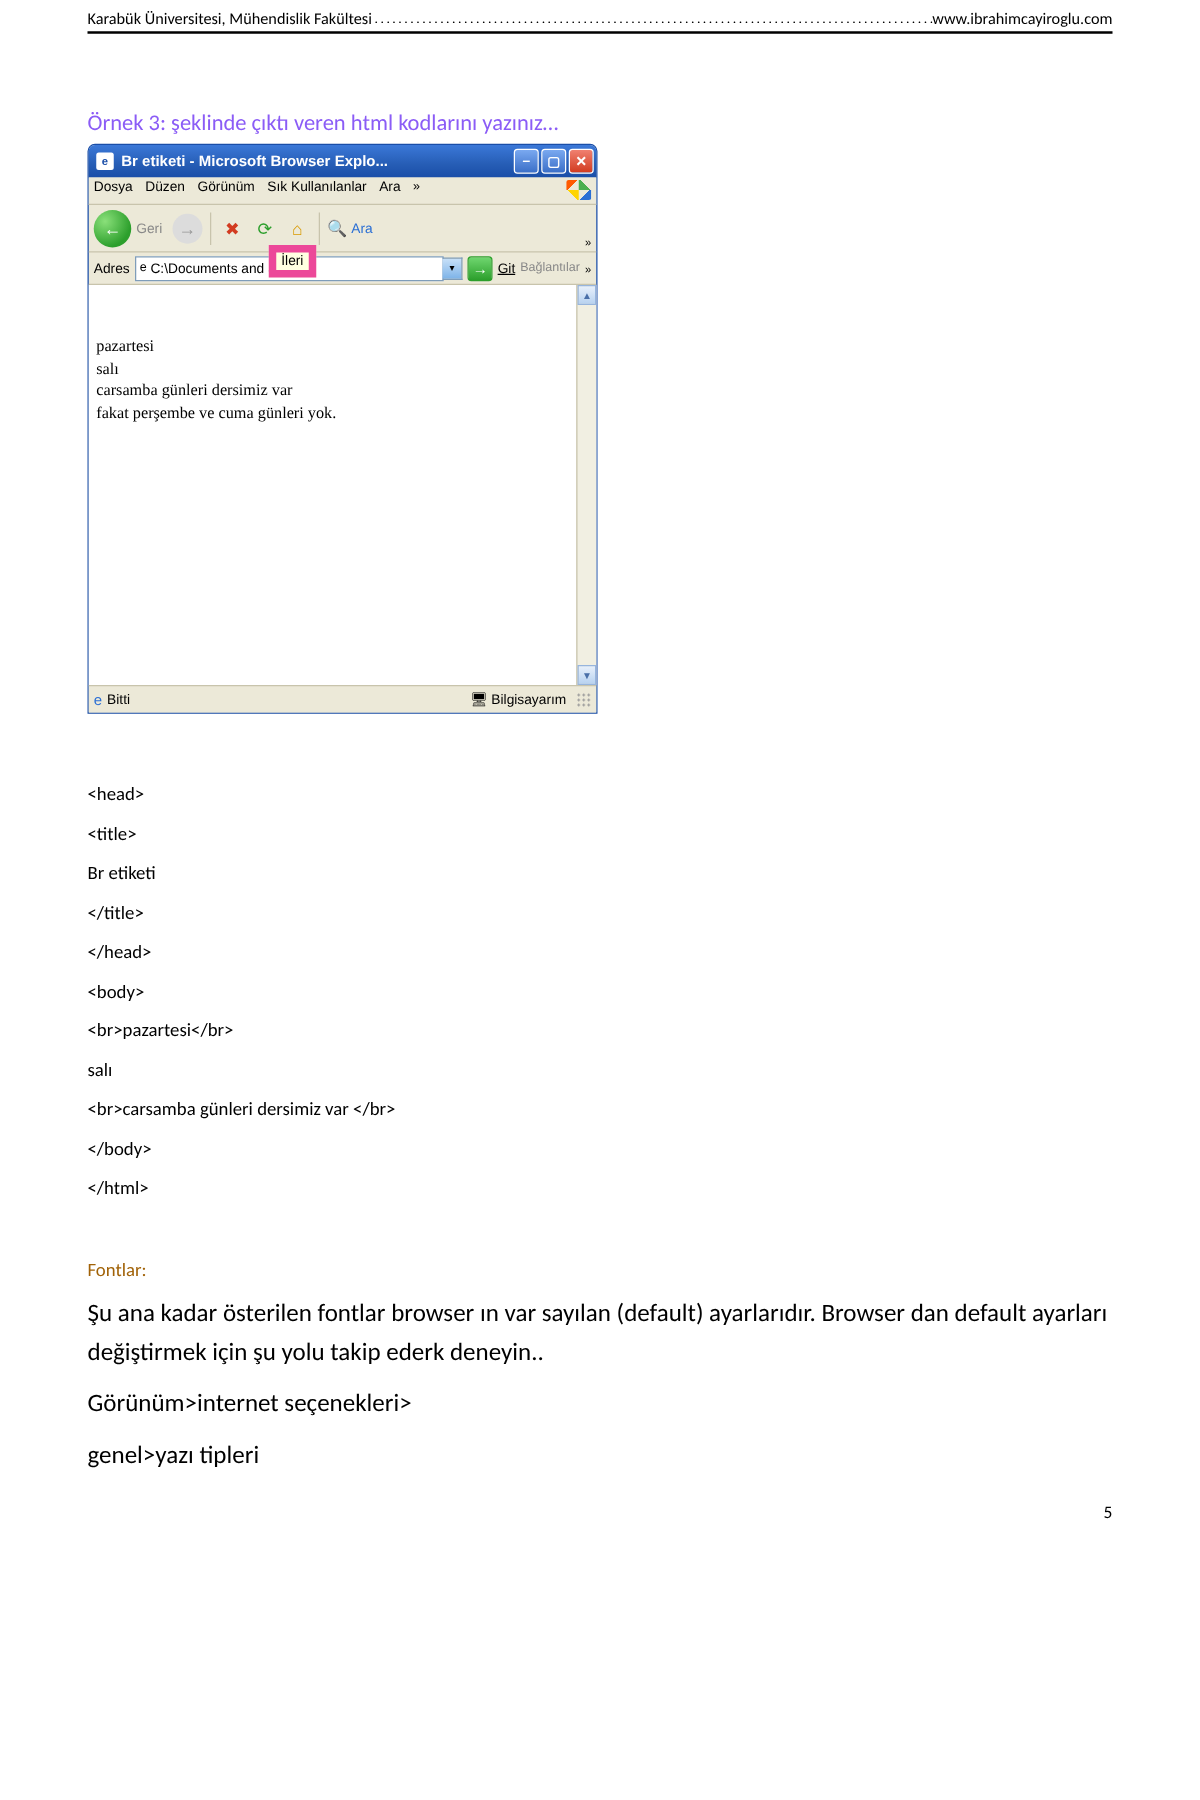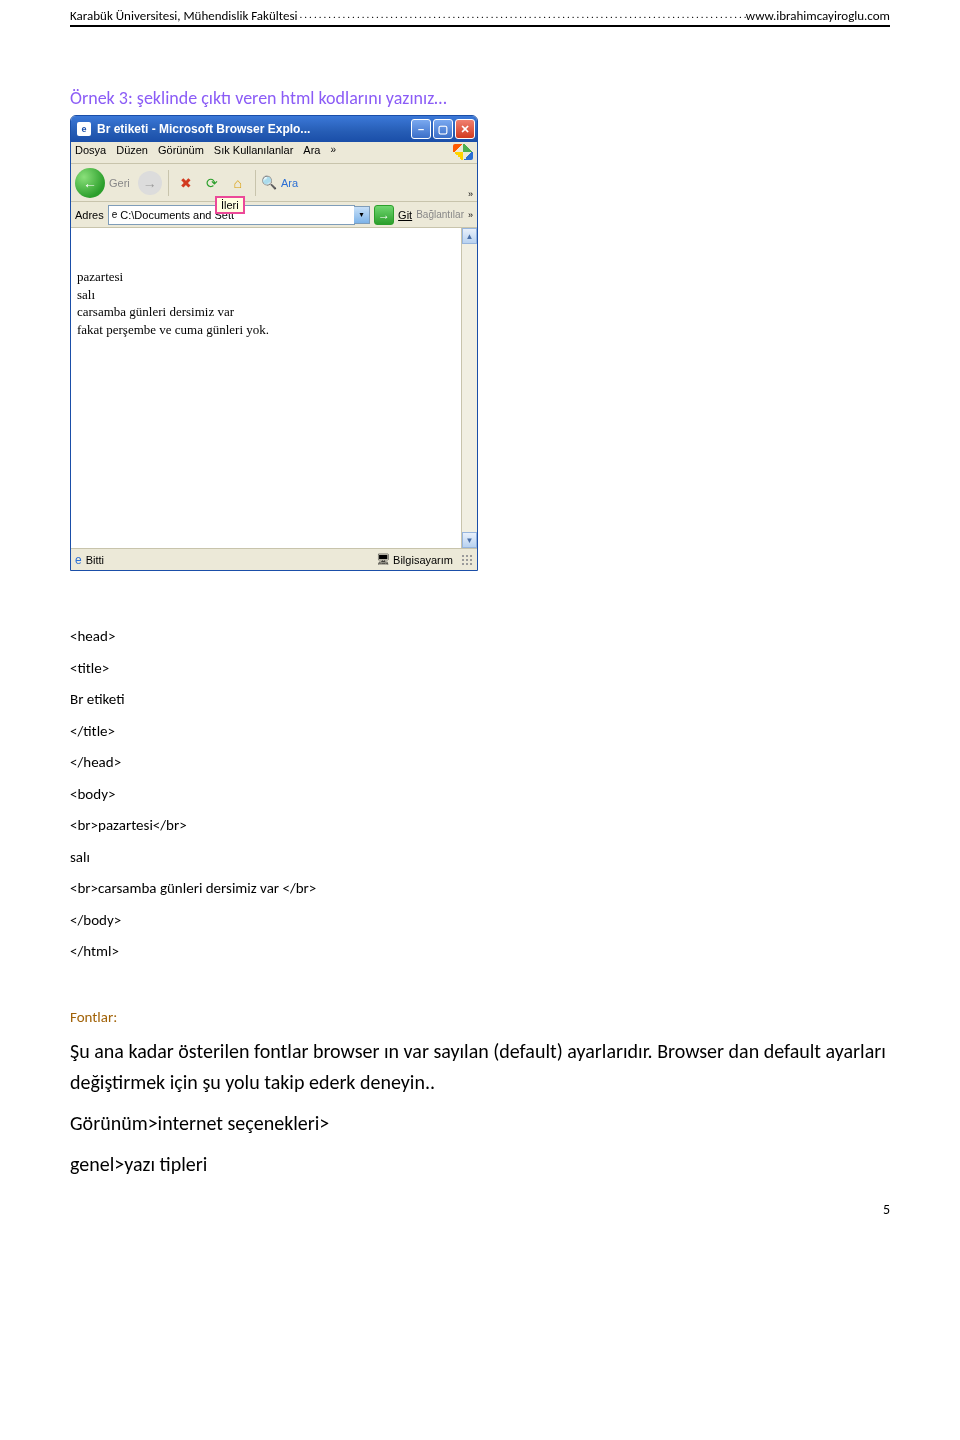--- a/index.html
+++ b/index.html
@@ -147,21 +147,21 @@
   .tb-refresh { color: #2c9f2c; }
   .tb-home { color: #d99a00; }
   .tb-search { color: #2b6fd4; width: auto; gap: 3px; font-size: 11px; }
   .tb-search .mag { font-size: 13px; }
   .tb-chev { position: absolute; right: 4px; bottom: 2px; font-size: 9px; }
 
   .ileri-tip {
     position: absolute;
     top: 32px; left: 144px;
     background: #ffffe1;
-    border: 2px solid #ec4899;
+    border: 6px solid #ec4899;
     font-size: 11px;
     padding: 1px 4px;
   }
 
   .addressbar {
     display: flex;
     align-items: center;
     padding: 2px 4px;
     gap: 4px;
     border-bottom: 1px solid #c8c4ac;

